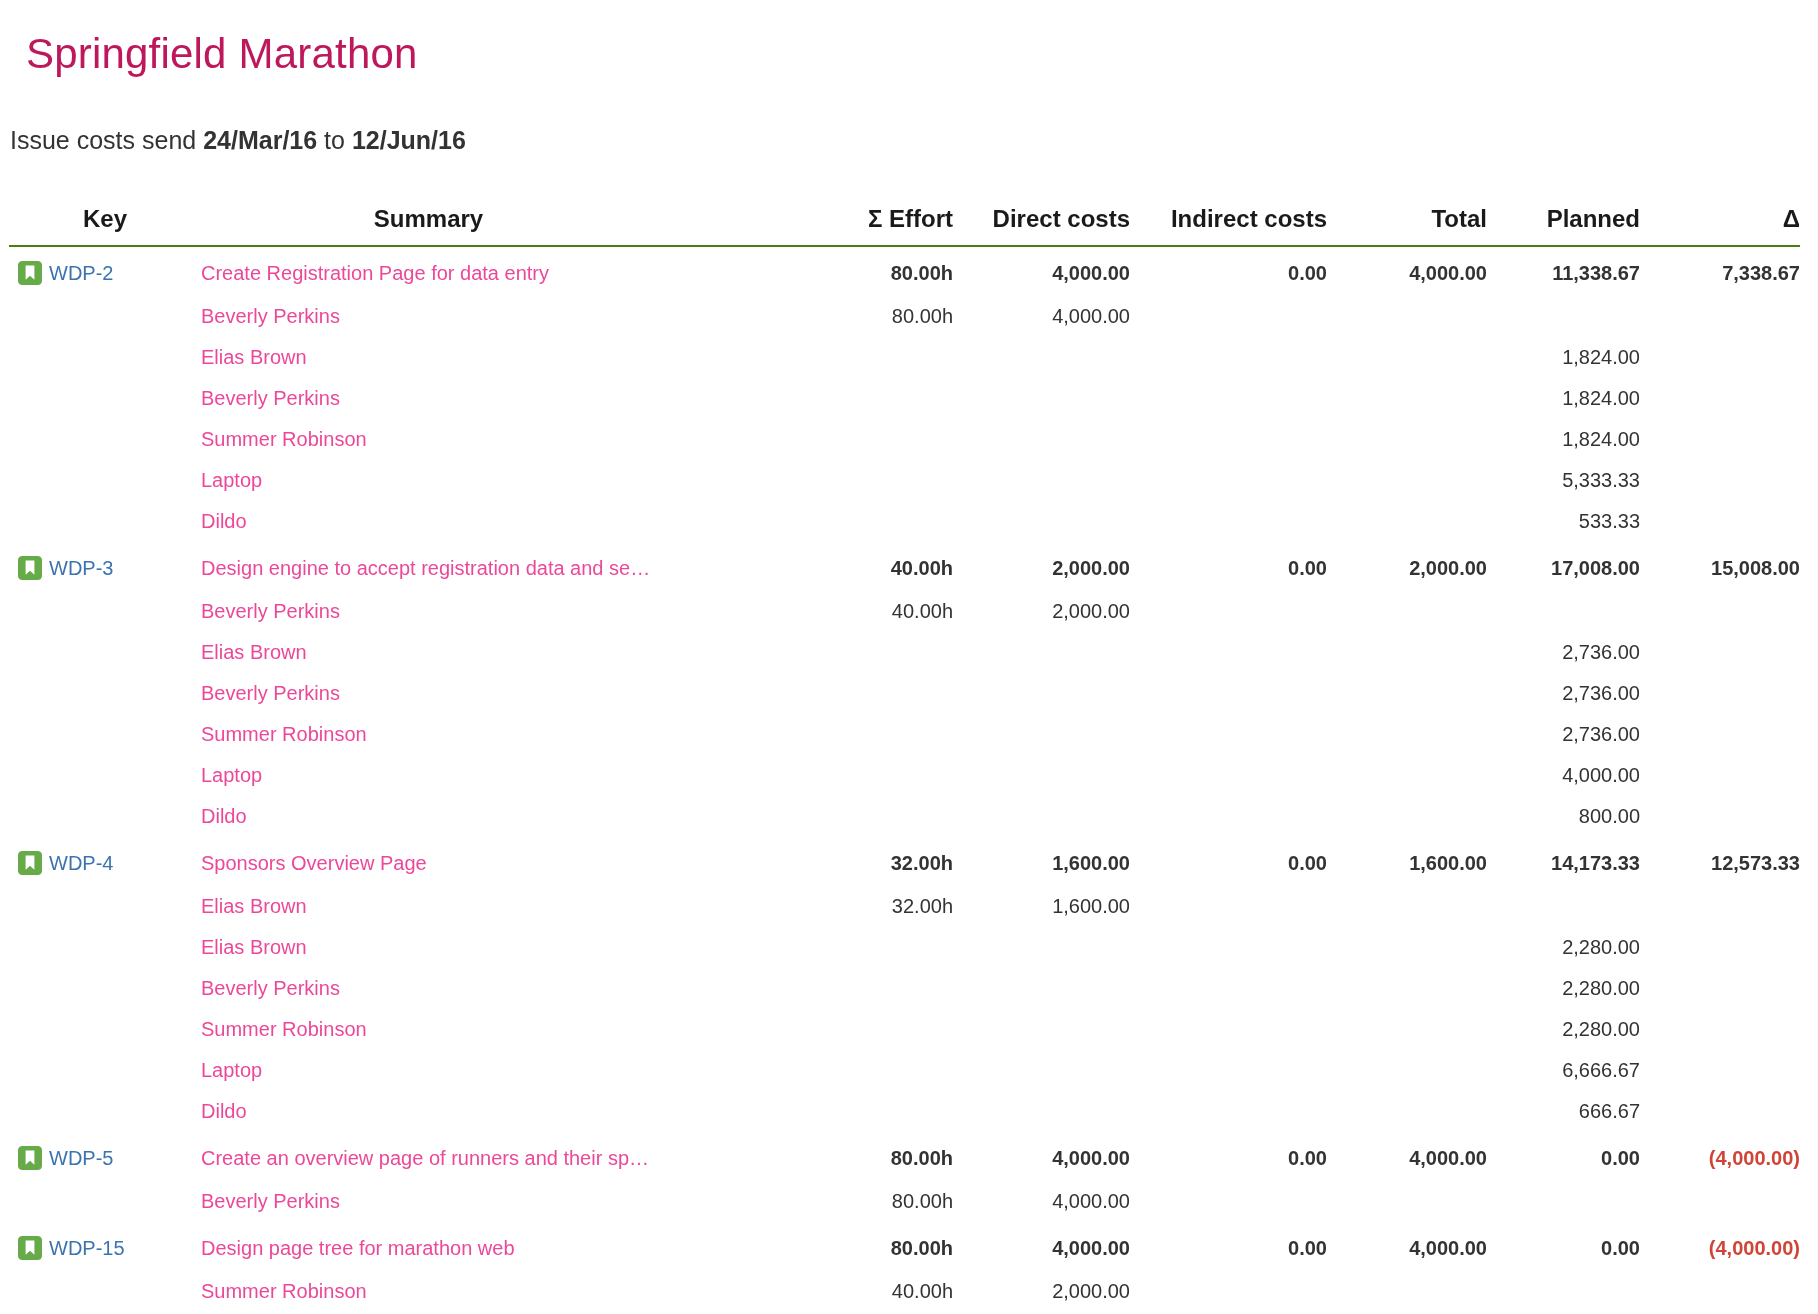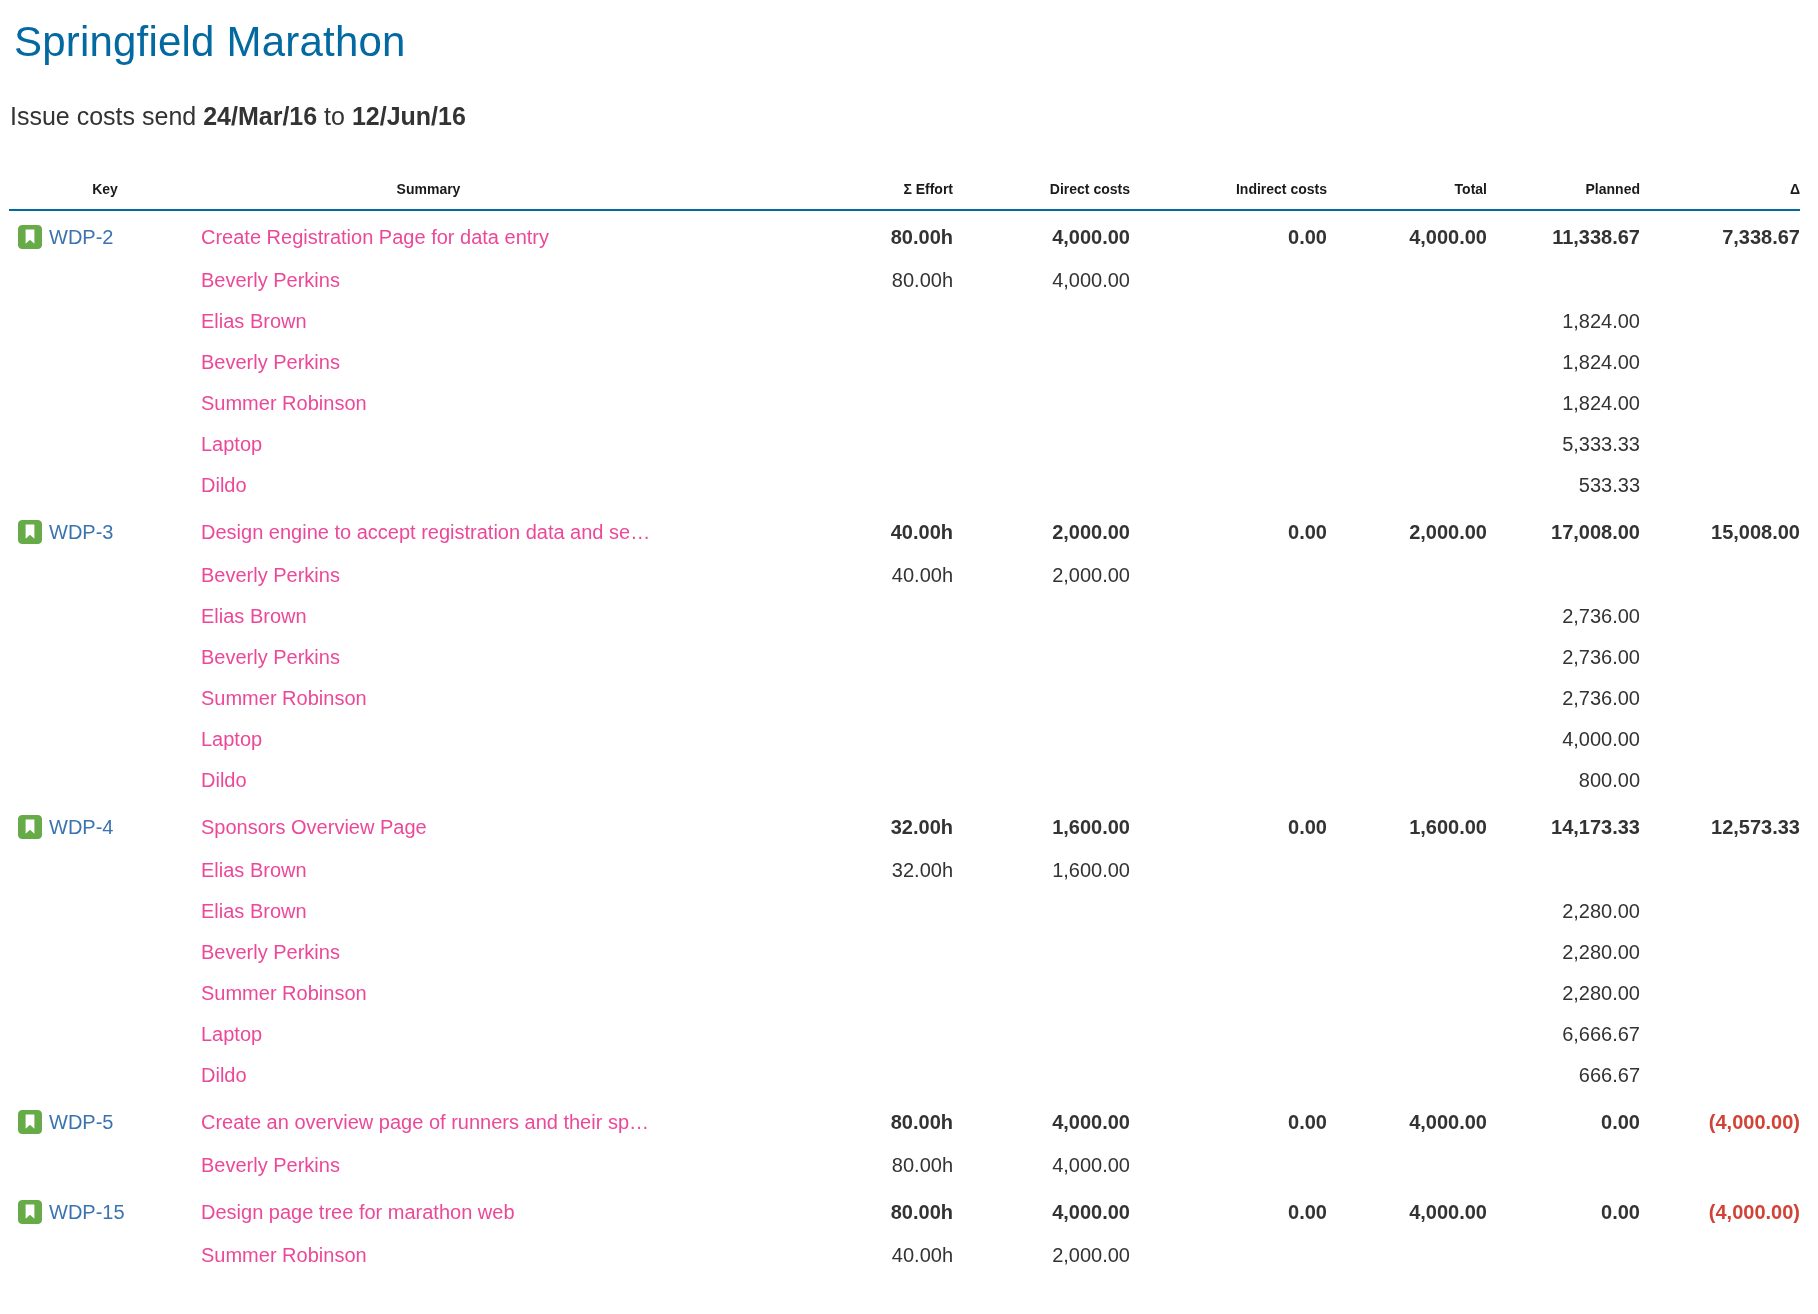--- a/index.html
+++ b/index.html
@@ -6,47 +6,47 @@
   .page {
     position: relative;
     width: 1818px;
     height: 1314px;
     background: #fff;
     font-family: "Liberation Sans", sans-serif;
     color: #333;
     overflow: hidden;
   }
   .page-title {
-    margin: 4px;
+    margin: 16px;
     padding: 14px 16px 0 10px;
     font-size: 42px;
     font-weight: 400;
-    color: #0369a1;
+    color: #be185d;
     letter-spacing: 0.2px;
   }
   .page-subtitle {
     margin: 0;
     padding: 32px 0 0 10px;
     font-size: 25px;
     font-weight: 400;
     color: #333;
   }
   .page-subtitle b { font-weight: 700; }
   table.cost-table {
     margin: 50px 0 0 9px;
     border-collapse: collapse;
     table-layout: fixed;
     width: 1791px;
   }
   .cost-table th {
-    font-size: 14px;
+    font-size: 24px;
     font-weight: 700;
     color: #1a1a1a;
     padding: 0 0 12px 0;
-    border-bottom: 2px solid #0369a1;
+    border-bottom: 2px solid #4d7c0f;
     white-space: nowrap;
   }
   .cost-table td {
     font-size: 20px;
     height: 41px;
     vertical-align: middle;
     white-space: nowrap;
     overflow: hidden;
     padding: 0;
   }

